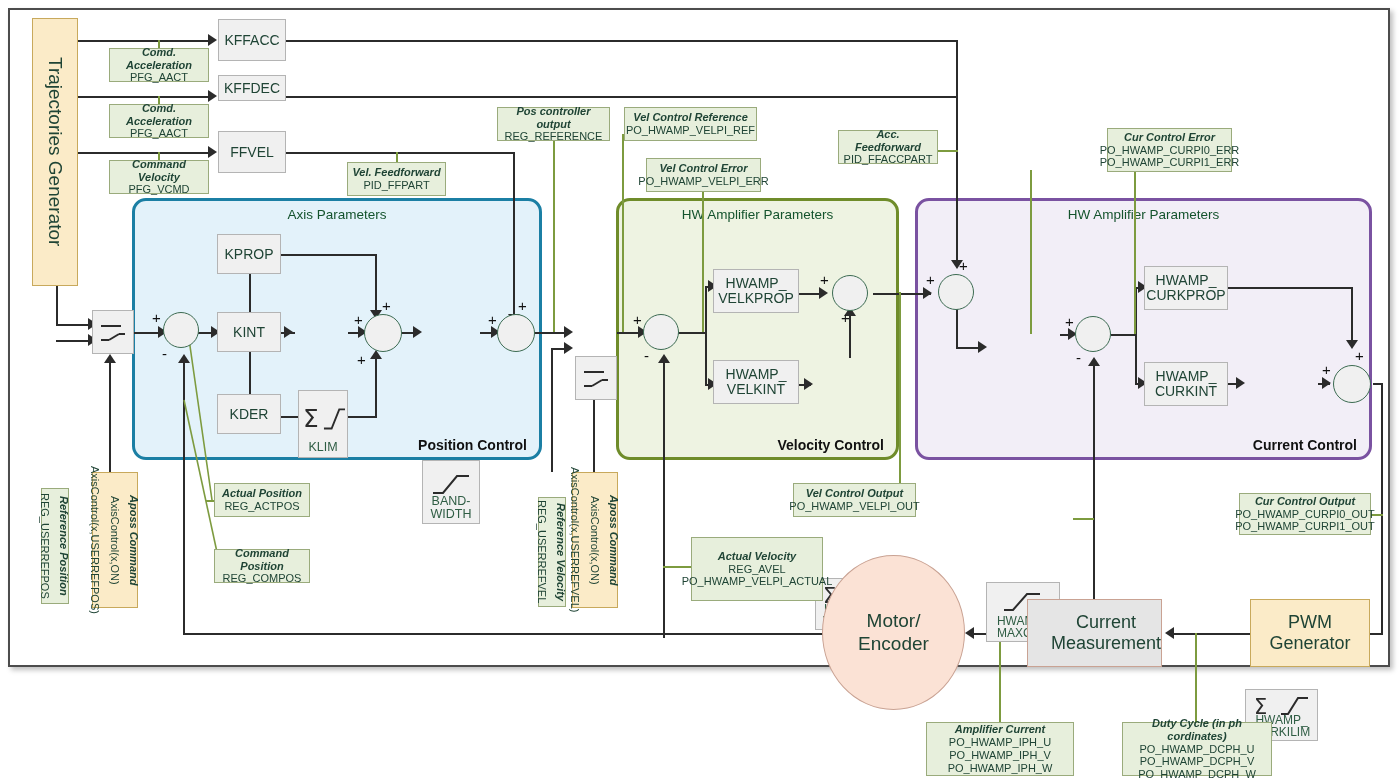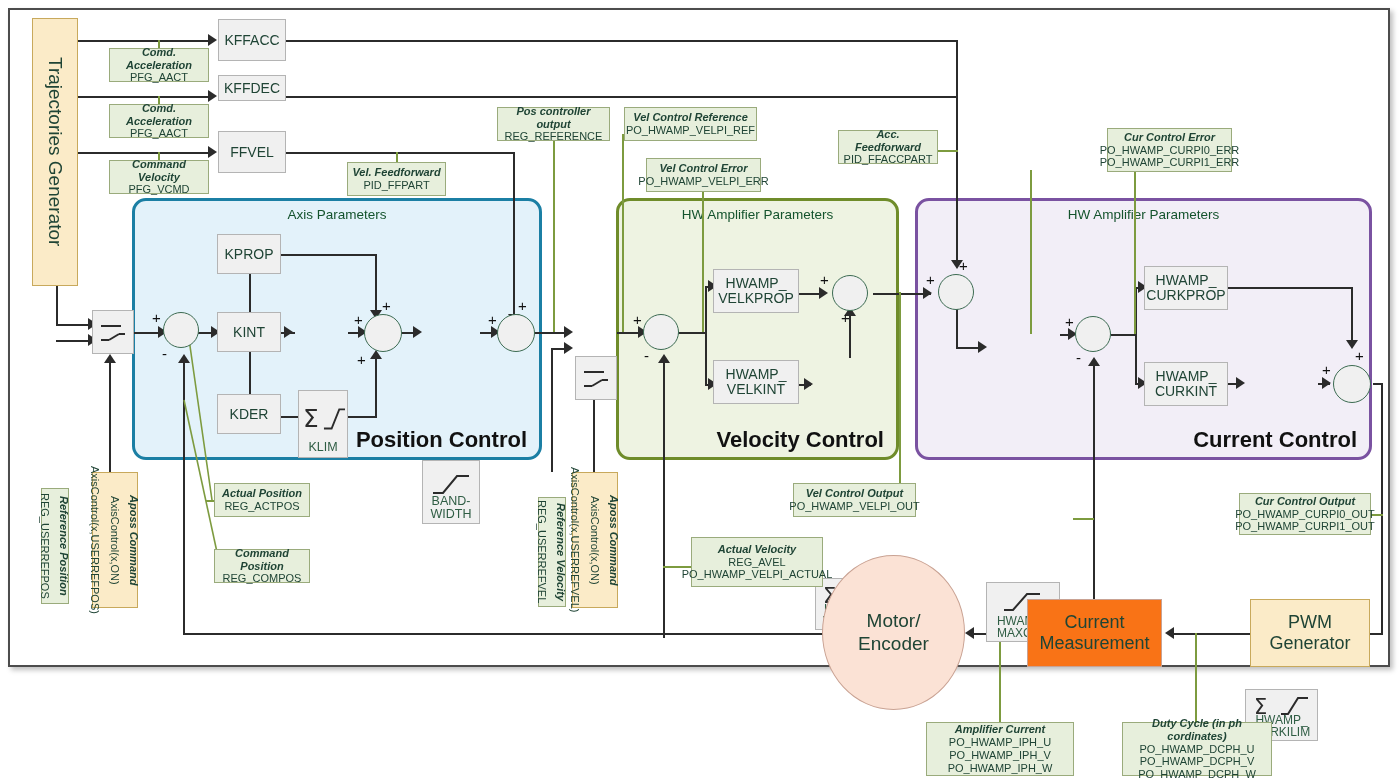--- a/index.html
+++ b/index.html
@@ -11,34 +11,34 @@
   
   .gblock{background:#f0f0f0;border:1px solid #b4b4b4;display:flex;align-items:center;justify-content:center;
           text-align:center;color:#1f4435;font-size:14px;line-height:1.05;padding:2px;}
   
   .ann{background:#e7efdc;border:1px solid #9aab7c;color:#1f4435;text-align:center;
        display:flex;flex-direction:column;align-items:center;justify-content:center;padding:2px 4px;line-height:1.18;}
   .ann .t{font-weight:bold;font-style:italic;font-size:11px;}
   .ann .v{font-size:11px;}
   
   .tan{background:#fbebc8;border:1px solid #c8a95c;color:#1f4435;display:flex;align-items:center;justify-content:center;text-align:center;}
-  .peach{background:#f97316;border:1px solid #c9a293;color:#1f4435;display:flex;align-items:center;justify-content:center;text-align:center;line-height:1.15;}
+  .peach{background:#e5e5e5;border:1px solid #c9a293;color:#1f4435;display:flex;align-items:center;justify-content:flex-end;text-align:center;line-height:1.15;}
   
   .vert{writing-mode:vertical-rl;text-orientation:mixed;}
   .vert-ann{background:#e7efdc;border:1px solid #9aab7c;color:#1f4435;
             display:flex;align-items:center;justify-content:center;}
   .vert-ann .inner,.vert-tan .inner{writing-mode:vertical-rl;text-align:center;line-height:1.2;}
   .vert-tan{background:#fbebc8;border:1px solid #c8a95c;color:#1f4435;display:flex;align-items:center;justify-content:center;}
   .vi{font-weight:bold;font-style:italic;font-size:11px;}
   .vv{font-size:11px;}
 
   
   .region{border-radius:14px;border-width:3px;border-style:solid;}
   .region .rtitle{position:absolute;top:6px;left:0;right:0;text-align:center;font-size:13.5px;color:#14532d;}
-  .region .rname{position:absolute;bottom:4px;right:12px;font-weight:bold;font-size:22px;color:#111;}
+  .region .rname{position:absolute;bottom:4px;right:12px;font-weight:bold;font-size:14px;color:#111;}
   #pos-region{background:#e3f2fa;border-color:#1b7fa4;}
   #vel-region{background:#eef3e2;border-color:#6f8c2a;}
   #cur-region{background:#f2eef7;border-color:#7a52a1;}
 
   
   .sum{border-radius:50%;background:#f0f0f0;border:1.5px solid #3c6b52;}
   .sign{position:absolute;font-size:15px;color:#111;font-weight:500;line-height:1;}
 
   
   .ln{position:absolute;background:#2b2b2b;}
@@ -402,21 +402,21 @@
     <div class="v">REG_ACTPOS</div>
   </div>
   <div class="abs ann" style="left:204px;top:539px;width:96px;height:34px;">
     <div class="t">Command Position</div>
     <div class="v">REG_COMPOS</div>
   </div>
   <div class="abs ann" style="left:783px;top:473px;width:123px;height:34px;">
     <div class="t">Vel Control Output</div>
     <div class="v">PO_HWAMP_VELPI_OUT</div>
   </div>
-  <div class="abs ann" style="left:681px;top:527px;width:132px;height:50px;">
+  <div class="abs ann" style="left:681px;top:527px;width:132px;height:64px;">
     <div class="t">Actual Velocity</div>
     <div class="v">REG_AVEL</div>
     <div class="v">PO_HWAMP_VELPI_ACTUAL</div>
   </div>
   <div class="abs ann" style="left:1229px;top:483px;width:132px;height:42px;">
     <div class="t">Cur Control Output</div>
     <div class="v">PO_HWAMP_CURPI0_OUT</div>
     <div class="v">PO_HWAMP_CURPI1_OUT</div>
   </div>
   <div class="abs ann" style="left:916px;top:712px;width:148px;height:54px;">

